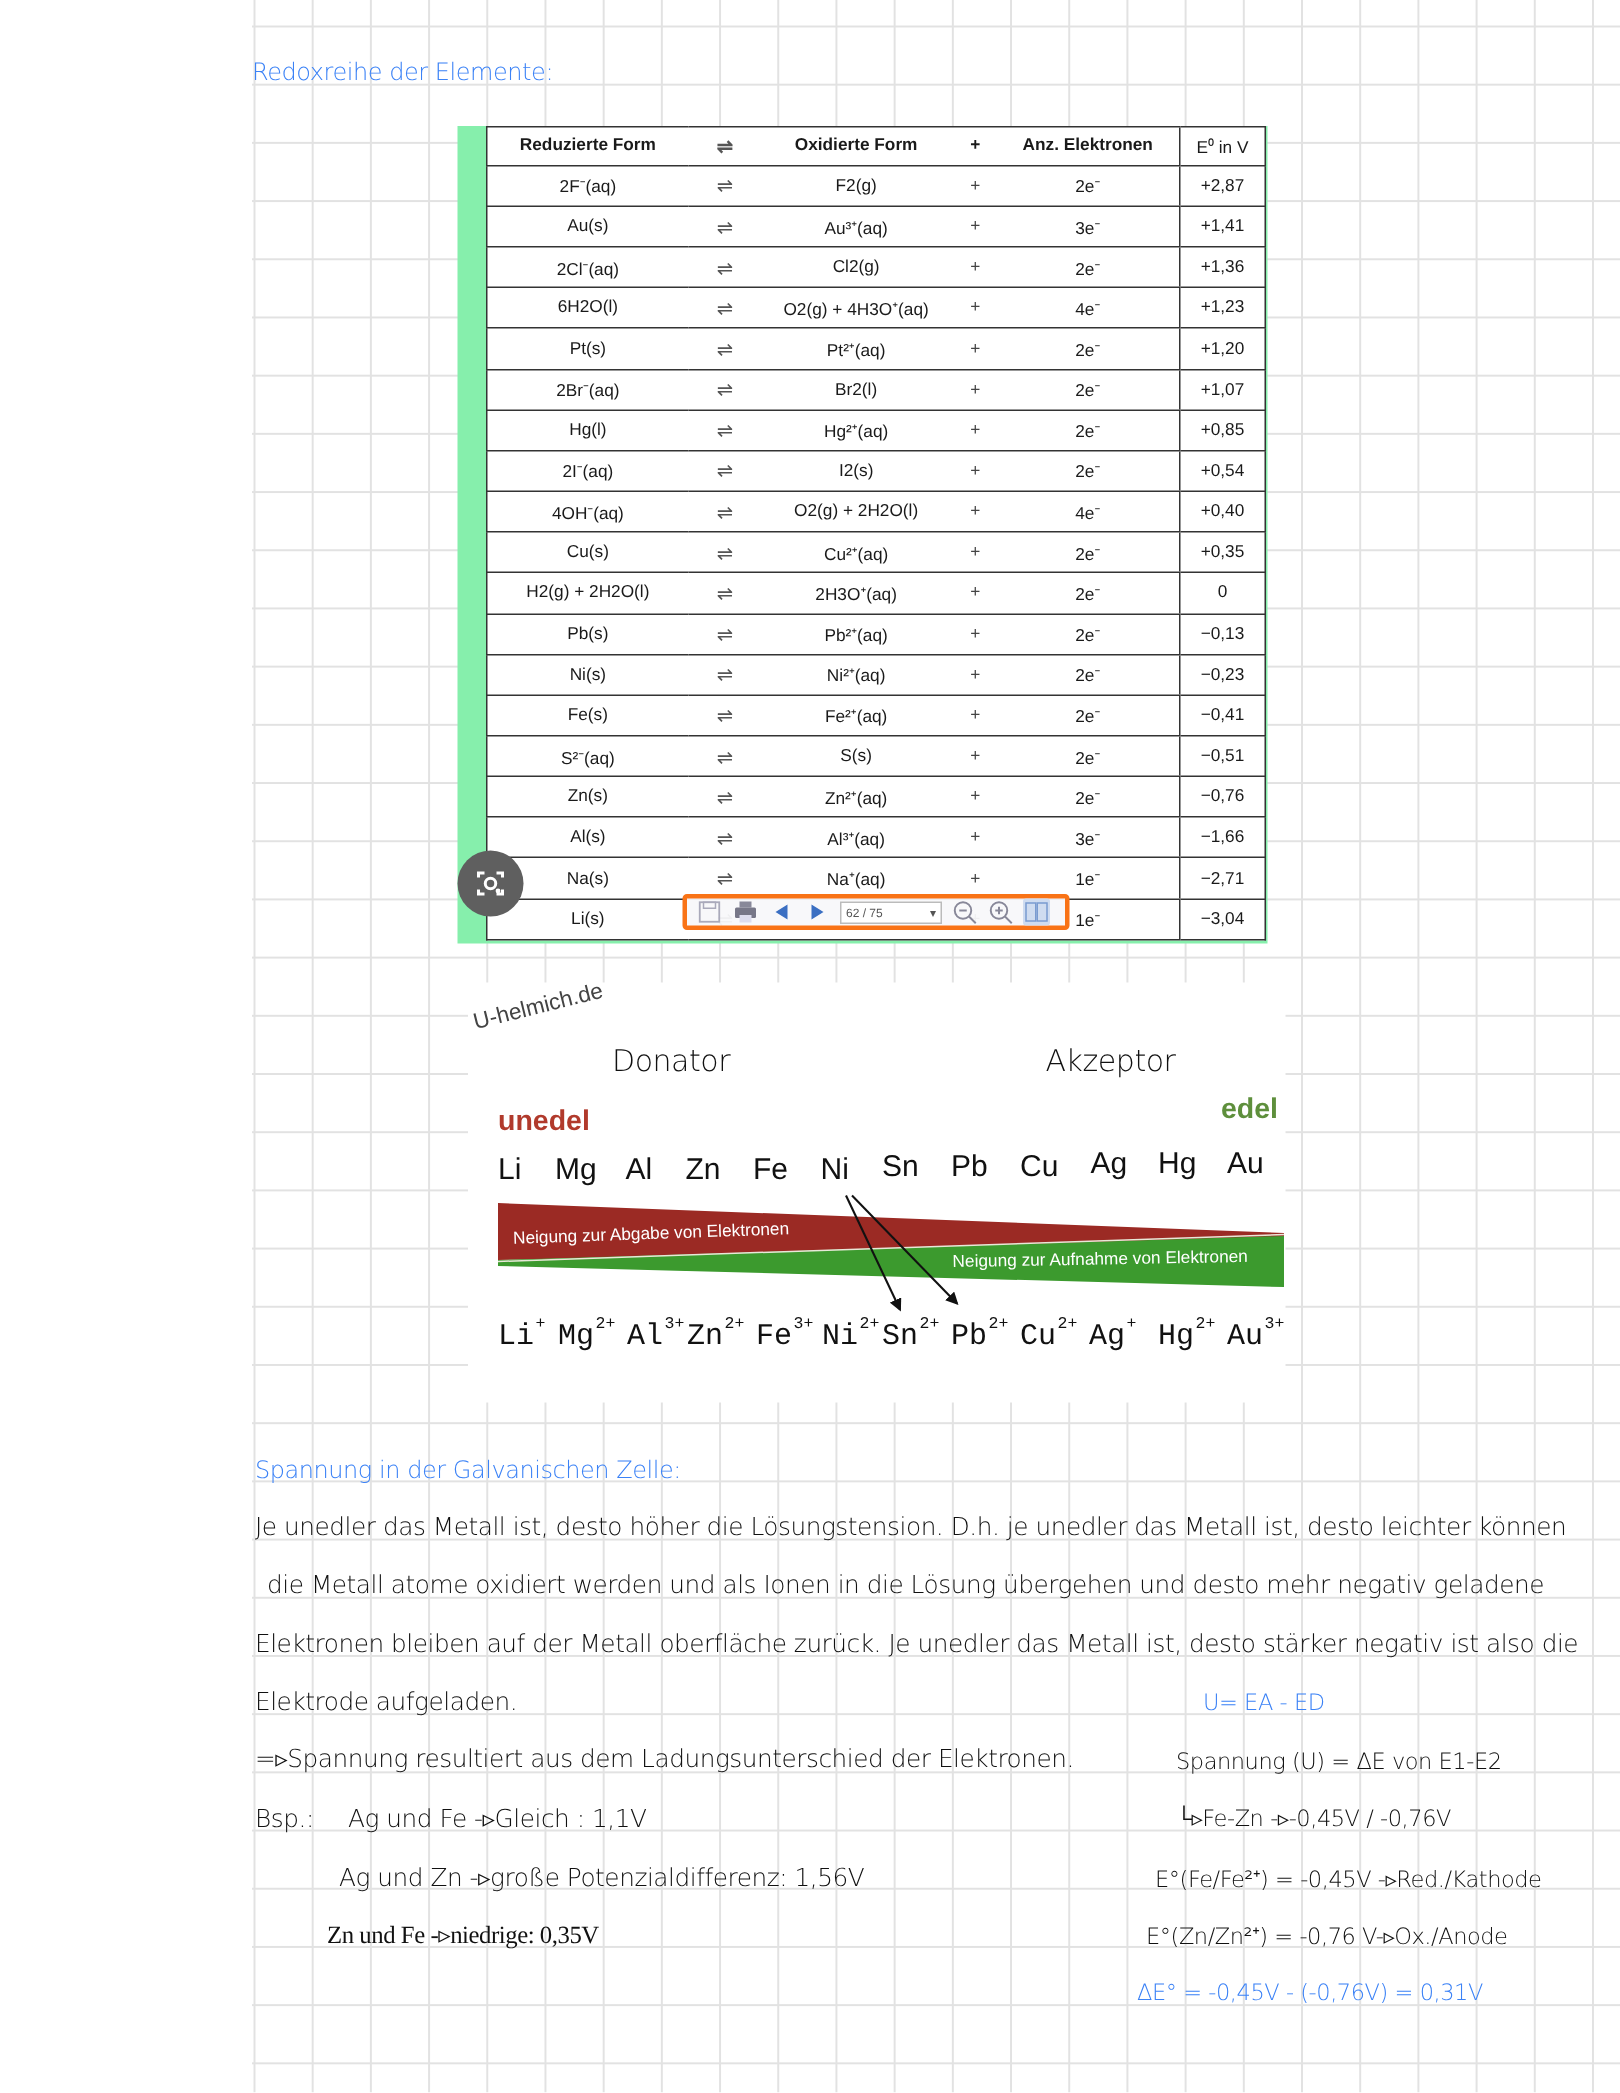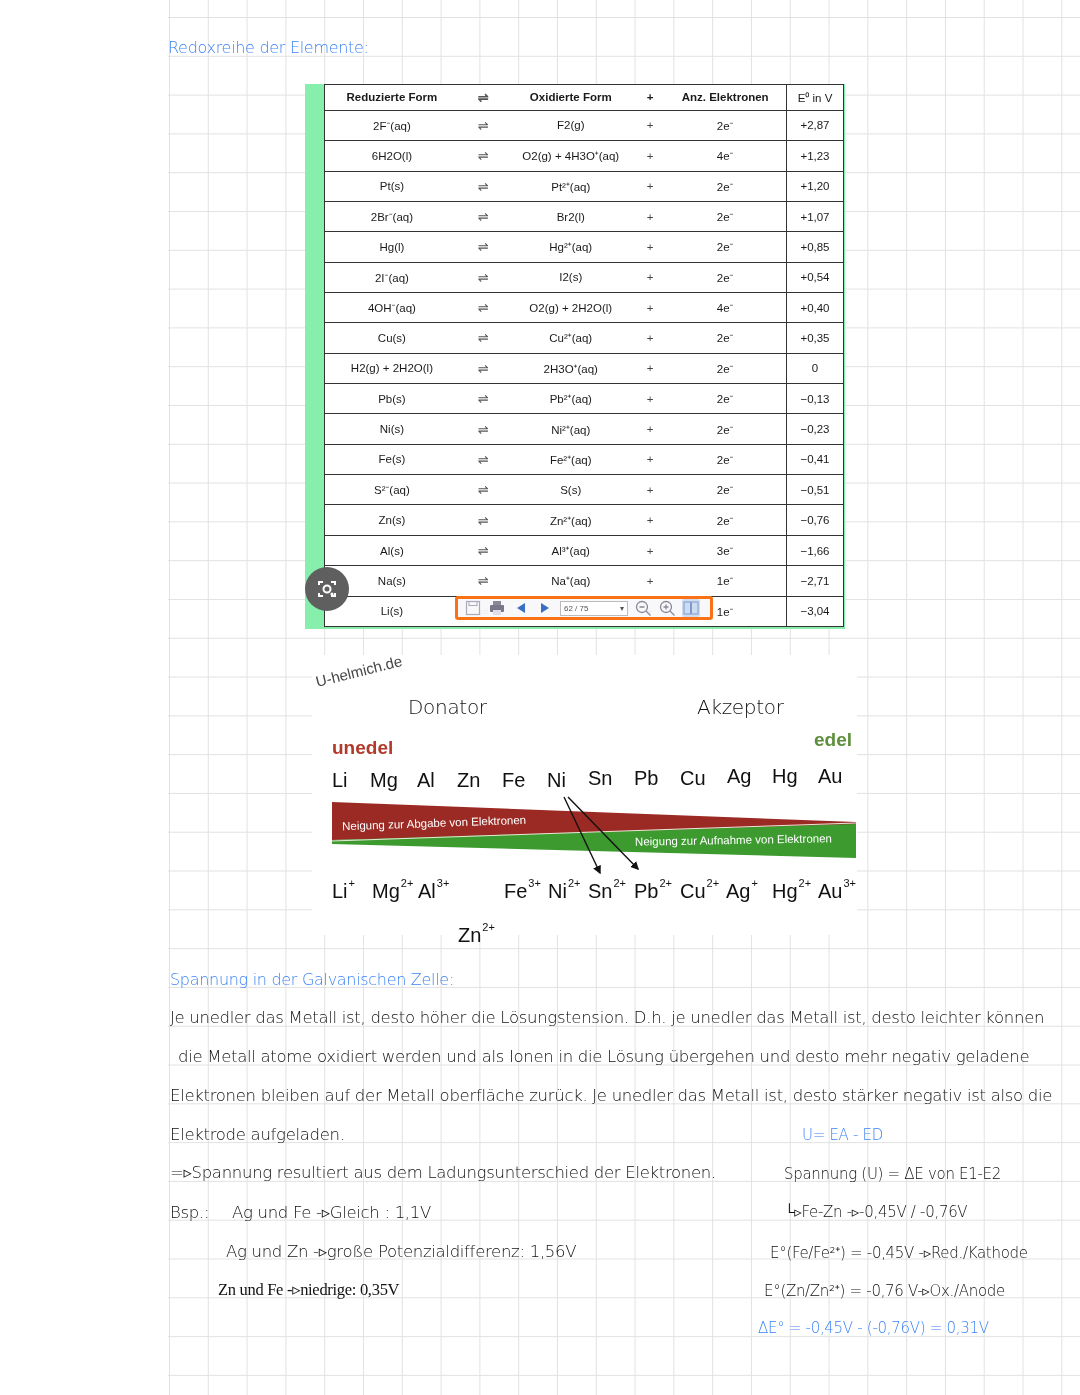--- a/index.html
+++ b/index.html
@@ -74,21 +74,21 @@
   .donator { position: absolute; left: 96px; top: 40px; font-size: 20px; }
   .akzeptor { position: absolute; left: 385px; top: 40px; font-size: 20px; }
   .unedel { position: absolute; left: 20px; top: 82px; font-size: 19px; font-weight: bold; color: #b13a2c; }
   .edel { position: absolute; left: 502px; top: 74px; font-size: 19px; font-weight: bold; color: #5e8f3c; }
   .metals { position: absolute; left: 20px; top: 114px; width: 520px; height: 28px; font-size: 20px; }
   .metals span { position: absolute; }
   .wedge { position: absolute; left: 20px; top: 145px; width: 524px; height: 62px; }
   .wedge-red-label { position: absolute; left: 30px; top: 162px; font-size: 11.5px; color: #fff; transform: rotate(-2deg); }
   .wedge-green-label { position: absolute; left: 323px; top: 179px; font-size: 11.5px; color: #fff; transform: rotate(-1deg); }
   .ions { position: absolute; left: 20px; top: 222px; width: 525px; height: 34px; font-size: 20px; }
-  .ions span { position: absolute; }
+  .ions span { position: absolute; font-family: Liberation Mono, monospace; }
   .ions sup { font-size: 11px; vertical-align: 11px; margin-left: 1px; }
 
   .line { position: absolute; font-size: 16.5px; white-space: nowrap; }
   .small { font-size: 15px; }
 </style>
 </head>
 <body>
 
 <div class="page"></div>
 
@@ -107,20 +107,36 @@
       </tr>
     </thead>
     <tbody id="redox-body">
         <tr>
           <td><span class="species">2F⁻(aq)</span></td>
           <td><span class="eq-arrow">⇌</span></td>
           <td><span class="species">F2(g)</span></td>
           <td><span class="plus">+</span></td>
           <td><span>2e⁻</span></td>
           <td><span>+2,87</span></td>
+        </tr>
+        <tr>
+          <td><span class="species">Au(s)</span></td>
+          <td><span class="eq-arrow">⇌</span></td>
+          <td><span class="species">Au³⁺(aq)</span></td>
+          <td><span class="plus">+</span></td>
+          <td><span>3e⁻</span></td>
+          <td><span>+1,41</span></td>
+        </tr>
+        <tr>
+          <td><span class="species">2Cl⁻(aq)</span></td>
+          <td><span class="eq-arrow">⇌</span></td>
+          <td><span class="species">Cl2(g)</span></td>
+          <td><span class="plus">+</span></td>
+          <td><span>2e⁻</span></td>
+          <td><span>+1,36</span></td>
         </tr>
         <tr>
           <td><span class="species">6H2O(l)</span></td>
           <td><span class="eq-arrow">⇌</span></td>
           <td><span class="species">O2(g) + 4H3O⁺(aq)</span></td>
           <td><span class="plus">+</span></td>
           <td><span>4e⁻</span></td>
           <td><span>+1,23</span></td>
         </tr>
         <tr>
@@ -339,21 +355,21 @@
         </marker>
       </defs>
     <line x1="12" y1="4" x2="48" y2="80" stroke="#111" stroke-width="1.4" marker-end="url(#ah)"></line>
     <line x1="16" y1="4" x2="86" y2="76" stroke="#111" stroke-width="1.4" marker-end="url(#ah)"></line>
   </svg>
 
   <div class="ions" id="ions">
       <span style="left: 0px;"><span style="position: static;">Li</span><sup>+</sup></span>
       <span style="left: 40px;"><span style="position: static;">Mg</span><sup>2+</sup></span>
       <span style="left: 86px;"><span style="position: static;">Al</span><sup>3+</sup></span>
-      <span style="left: 126px; margin-top: 44px;"><span style="position: static;">Zn</span><sup>2+</sup></span>
+      <span style="left: 126px;"><span style="position: static;">Zn</span><sup>2+</sup></span>
       <span style="left: 172px;"><span style="position: static;">Fe</span><sup>3+</sup></span>
       <span style="left: 216px;"><span style="position: static;">Ni</span><sup>2+</sup></span>
       <span style="left: 256px;"><span style="position: static;">Sn</span><sup>2+</sup></span>
       <span style="left: 302px;"><span style="position: static;">Pb</span><sup>2+</sup></span>
       <span style="left: 348px;"><span style="position: static;">Cu</span><sup>2+</sup></span>
       <span style="left: 394px;"><span style="position: static;">Ag</span><sup>+</sup></span>
       <span style="left: 440px;"><span style="position: static;">Hg</span><sup>2+</sup></span>
       <span style="left: 486px;"><span style="position: static;">Au</span><sup>3+</sup></span>
     </div>
 </div>

